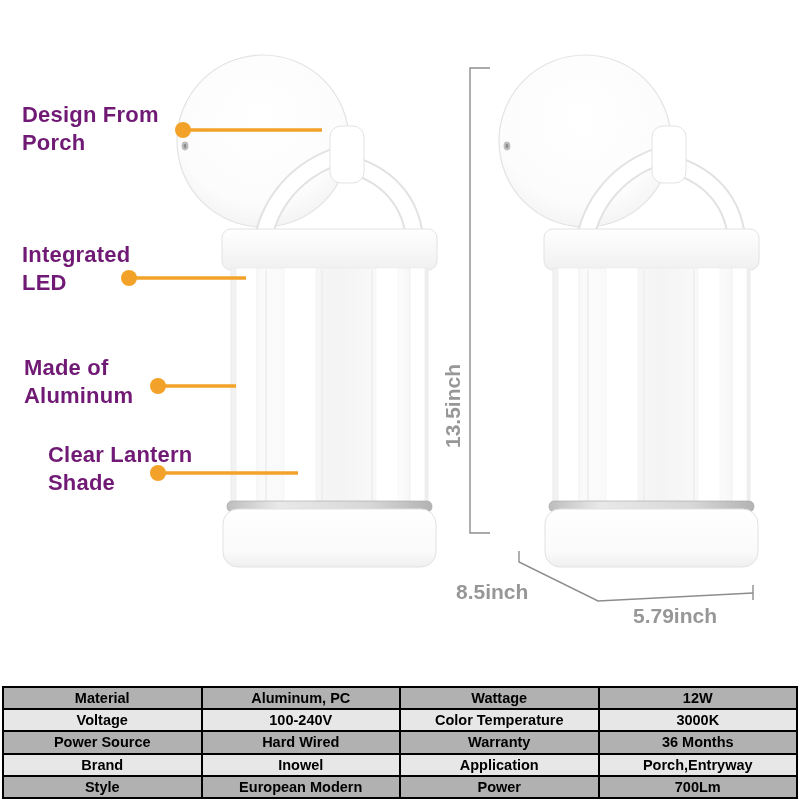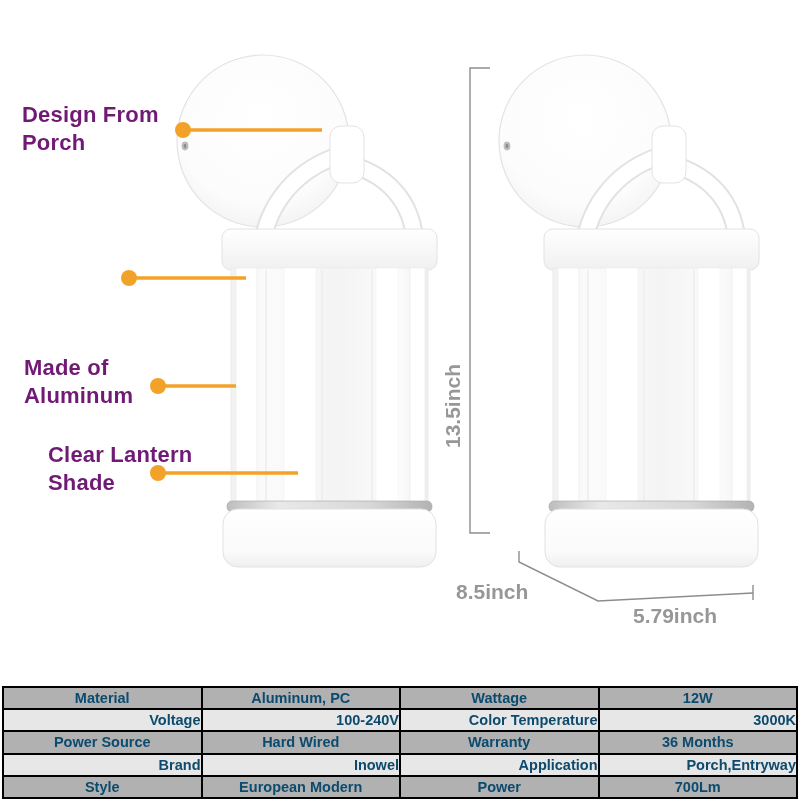--- a/index.html
+++ b/index.html
@@ -3,23 +3,23 @@
 <meta charset="utf-8">
 <style>
   html,body{margin:0;padding:0;}
   body{width:800px;height:800px;background:#ffffff;font-family:"Liberation Sans",sans-serif;overflow:hidden;}
   #canvas{position:relative;width:800px;height:800px;background:#ffffff;}
   #art{position:absolute;left:0;top:0;}
   .callout{position:absolute;color:#701a75;font-weight:bold;font-size:22px;line-height:28px;letter-spacing:0.2px;}
   .dim-label{position:absolute;color:#979797;font-weight:bold;font-size:21px;white-space:nowrap;}
   .dim-label.vertical{width:124px;text-align:center;transform:rotate(-90deg);}
   #spec-table{position:absolute;left:2px;top:686px;width:796px;height:113px;border-collapse:collapse;table-layout:fixed;}
-  #spec-table td{border:2px solid #000;text-align:center;vertical-align:middle;font-weight:bold;font-size:14.5px;color:#0c4a6e;padding:0;overflow:hidden;white-space:nowrap;}
+  #spec-table td{border:2px solid #000;text-align:center;vertical-align:middle;font-weight:bold;font-size:14.5px;color:#000000;padding:0;overflow:hidden;white-space:nowrap;}
   #spec-table tr.dark td{background:#b1b1b1;}
-  #spec-table tr.light td{background:#e7e7e7;text-align:right;}
+  #spec-table tr.light td{background:#e7e7e7;}
 </style>
 </head>
 <body>
 
 <div id="canvas">
 
   <svg id="art" width="800" height="685" viewBox="0 0 800 685">
     <defs>
       <radialGradient id="plateGrad" cx="48%" cy="38%" r="78%">
         <stop offset="0%" stop-color="#ffffff"></stop>
@@ -100,20 +100,24 @@
       <circle cx="158" cy="386" r="8" stroke="none"></circle>
       <line x1="161" y1="473" x2="298" y2="473"></line>
       <circle cx="158" cy="473" r="8" stroke="none"></circle>
     </g>
   </svg>
 
   <div class="callout" style="left:22px;top:101px;">
     <div>Design From</div>
     <div>Porch</div>
   </div>
+  <div class="callout" style="left:22px;top:241px;">
+    <div>Integrated</div>
+    <div>LED</div>
+  </div>
   <div class="callout" style="left:24px;top:354px;">
     <div>Made of</div>
     <div>Aluminum</div>
   </div>
   <div class="callout" style="left:24px;top:441px;margin-left:24px;">
     <div>Clear Lantern</div>
     <div>Shade</div>
   </div>
 
   <div class="dim-label vertical" style="left:391px;top:394px;">13.5inch</div>

